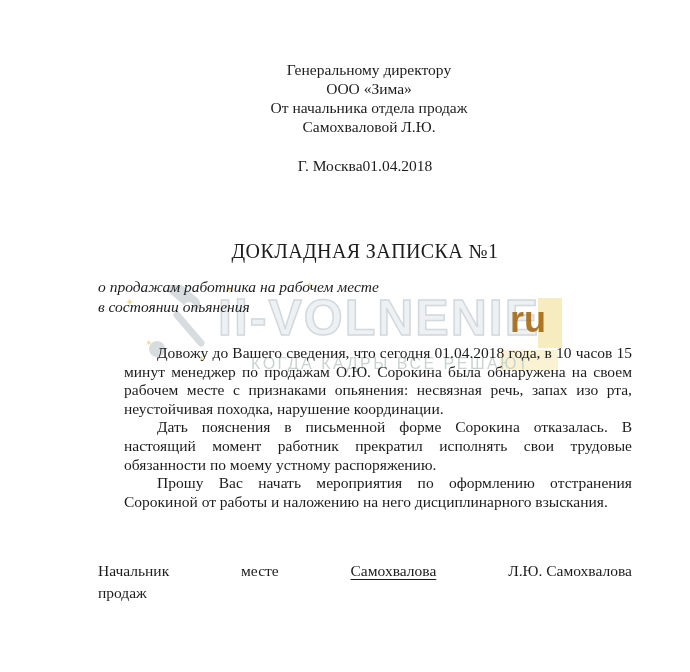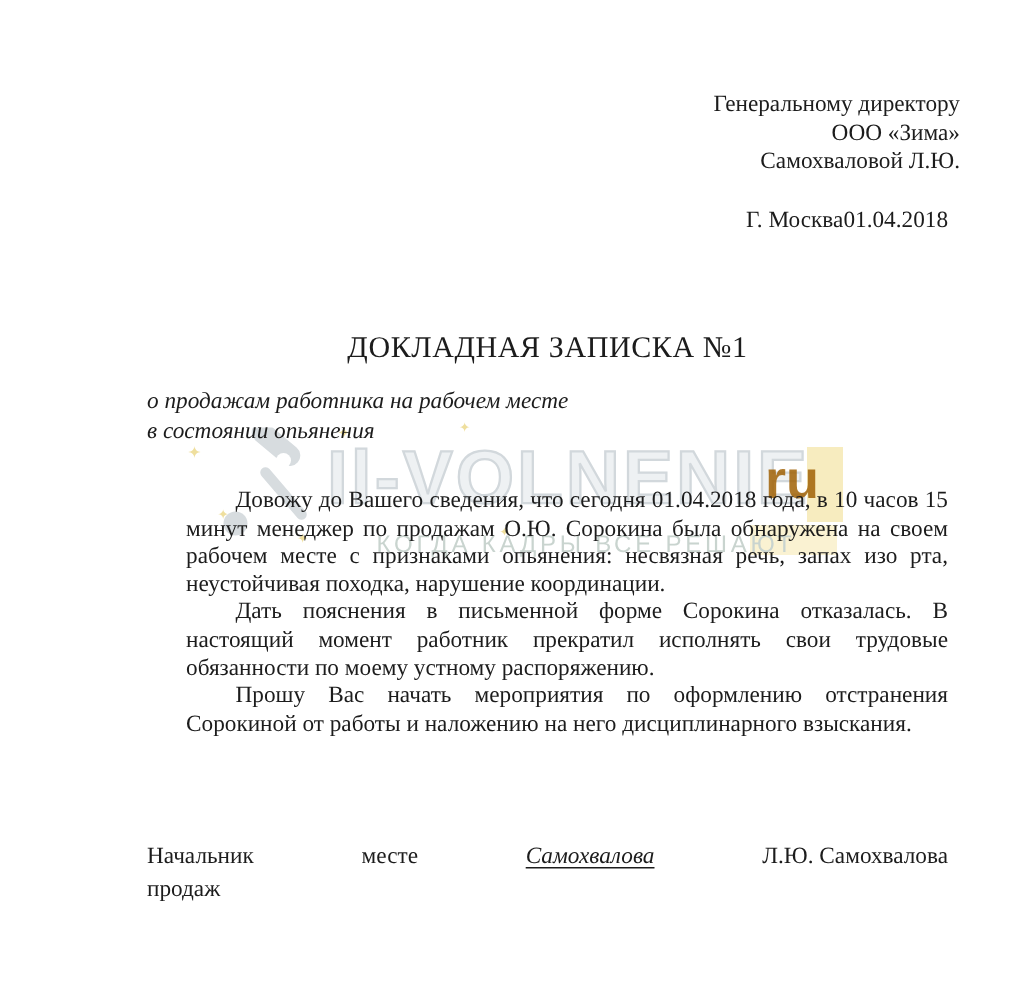--- a/index.html
+++ b/index.html
@@ -13,23 +13,23 @@
     font-size:15.5px;
   }
   .content{
     position:relative;
     z-index:2;
     padding:60px 58px 0 98px;
     height:612px;
     box-sizing:border-box;
     display:flex;flex-direction:column;
   }
-  .recipient{ text-align:right; line-height:19px; margin-right:-8px;}
+  .recipient{ text-align:center; line-height:19px; margin-right:-8px;}
   .city-date{
-    display:flex;justify-content:flex-end;
+    display:flex;justify-content:center;
     margin-top:20px; line-height:19px;
   }
   .doc-title{
     text-align:center;
     margin-top:66px;
     letter-spacing:0.4px;
     line-height:20px;
     font-size:20px;
   }
   .subject{
@@ -43,21 +43,21 @@
     text-align:justify;
     text-indent:33px;
     line-height:18.6px;
   }
   .signature{
     margin-top:auto;
     margin-bottom:8px;
     line-height:22px;
   }
   .sig-row{ display:flex; justify-content:space-between; align-items:baseline;gap:15px; }
-  .sig-script{ font-style:italic; text-decoration:underline; text-underline-offset:3px; }
+  .sig-script{ text-decoration:underline; text-underline-offset:3px; }
   
   .watermark{
     position:absolute; z-index:1;
     left:115px; top:283px; width:470px; height:95px;
     pointer-events:none;
   }
   .wm-bar{
     position:absolute; background:#f6e9b4;
   }
   .wm-bar.b1{ left:423px; top:15px; width:24px; height:50px; opacity:0.85;}
@@ -117,20 +117,21 @@
     <div class="wm-brand">Il-VOLNENIE</div>
     <div class="wm-domain">ru</div>
     <div class="wm-tagline">КОГДА КАДРЫ ВСЕ РЕШАЮТ</div>
   </div>
 
   <div class="content">
 
     <div class="recipient">
       <div>Генеральному директору</div>
       <div>ООО «Зима»</div>
+      <div>От начальника отдела продаж</div>
       <div>Самохваловой Л.Ю.</div>
     </div>
 
     <div class="city-date">
       <span>Г. Москва</span>
       <span>01.04.2018</span>
     </div>
 
     <div class="doc-title">ДОКЛАДНАЯ ЗАПИСКА №1</div>
 

